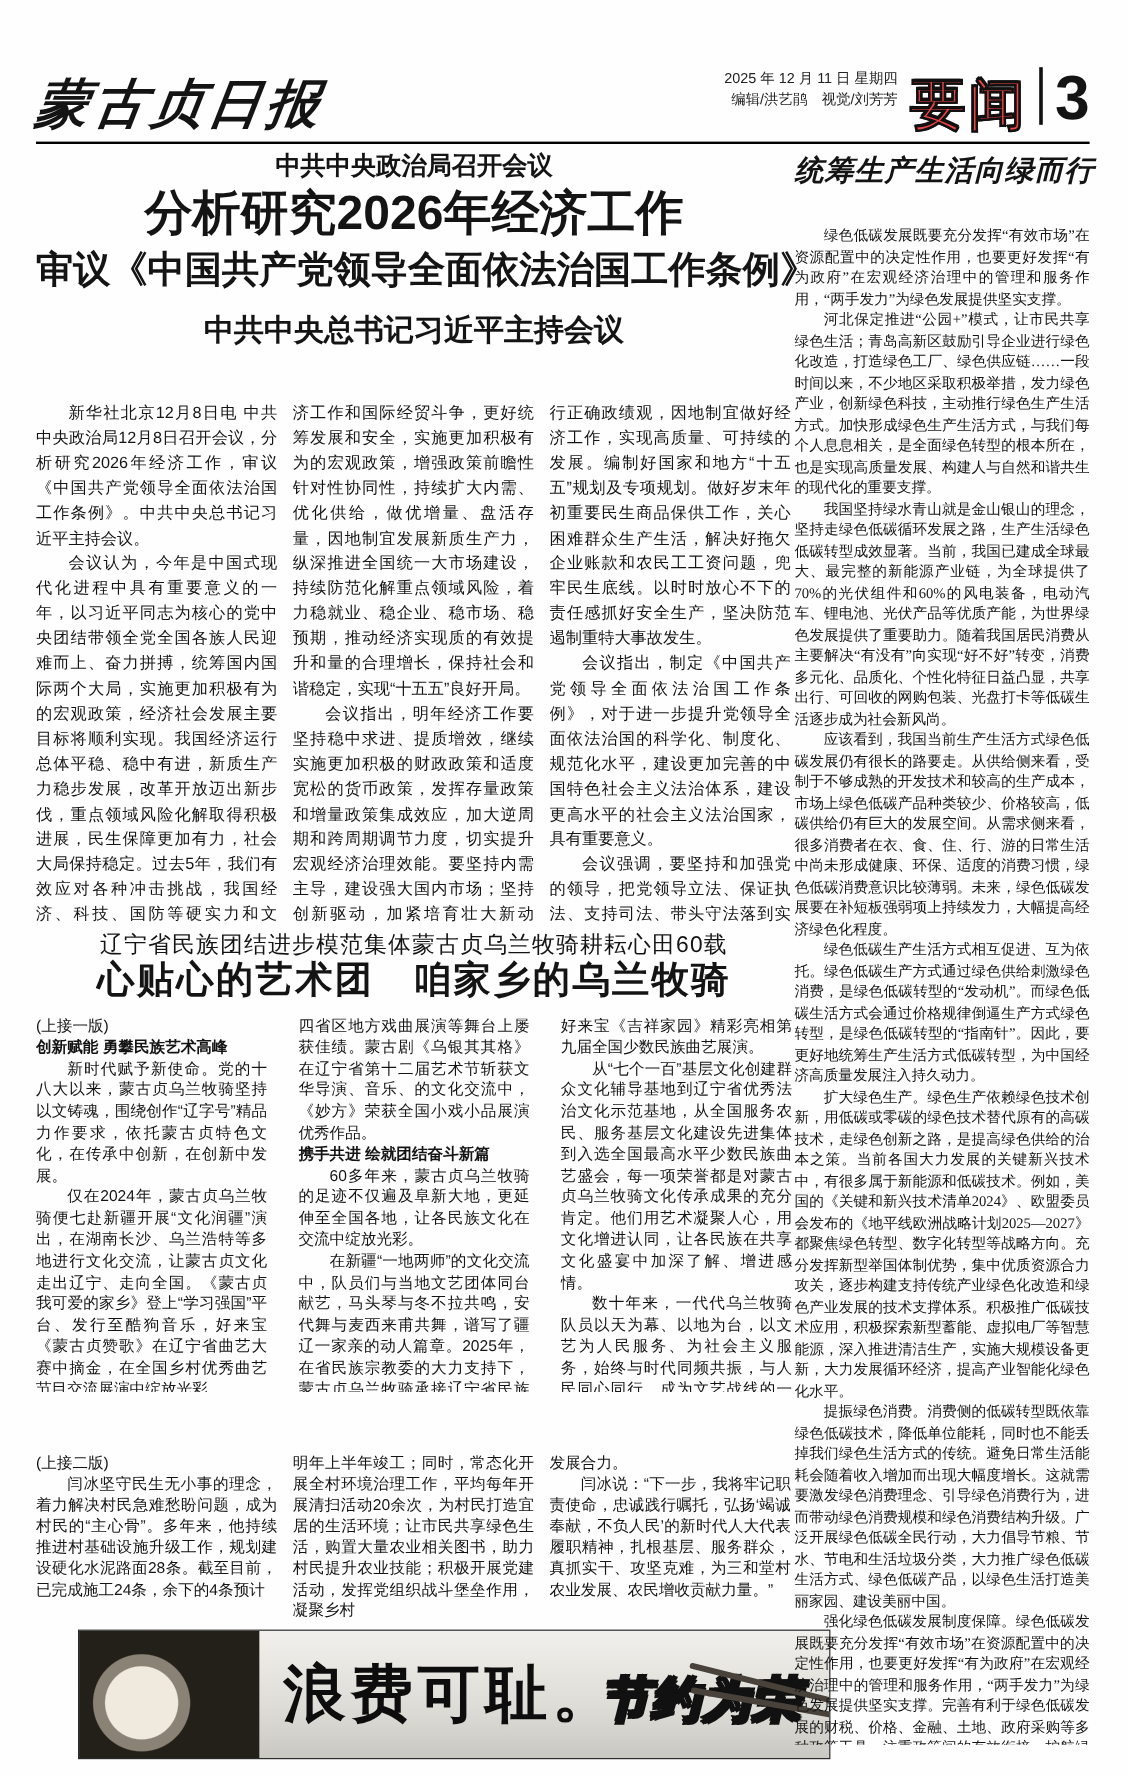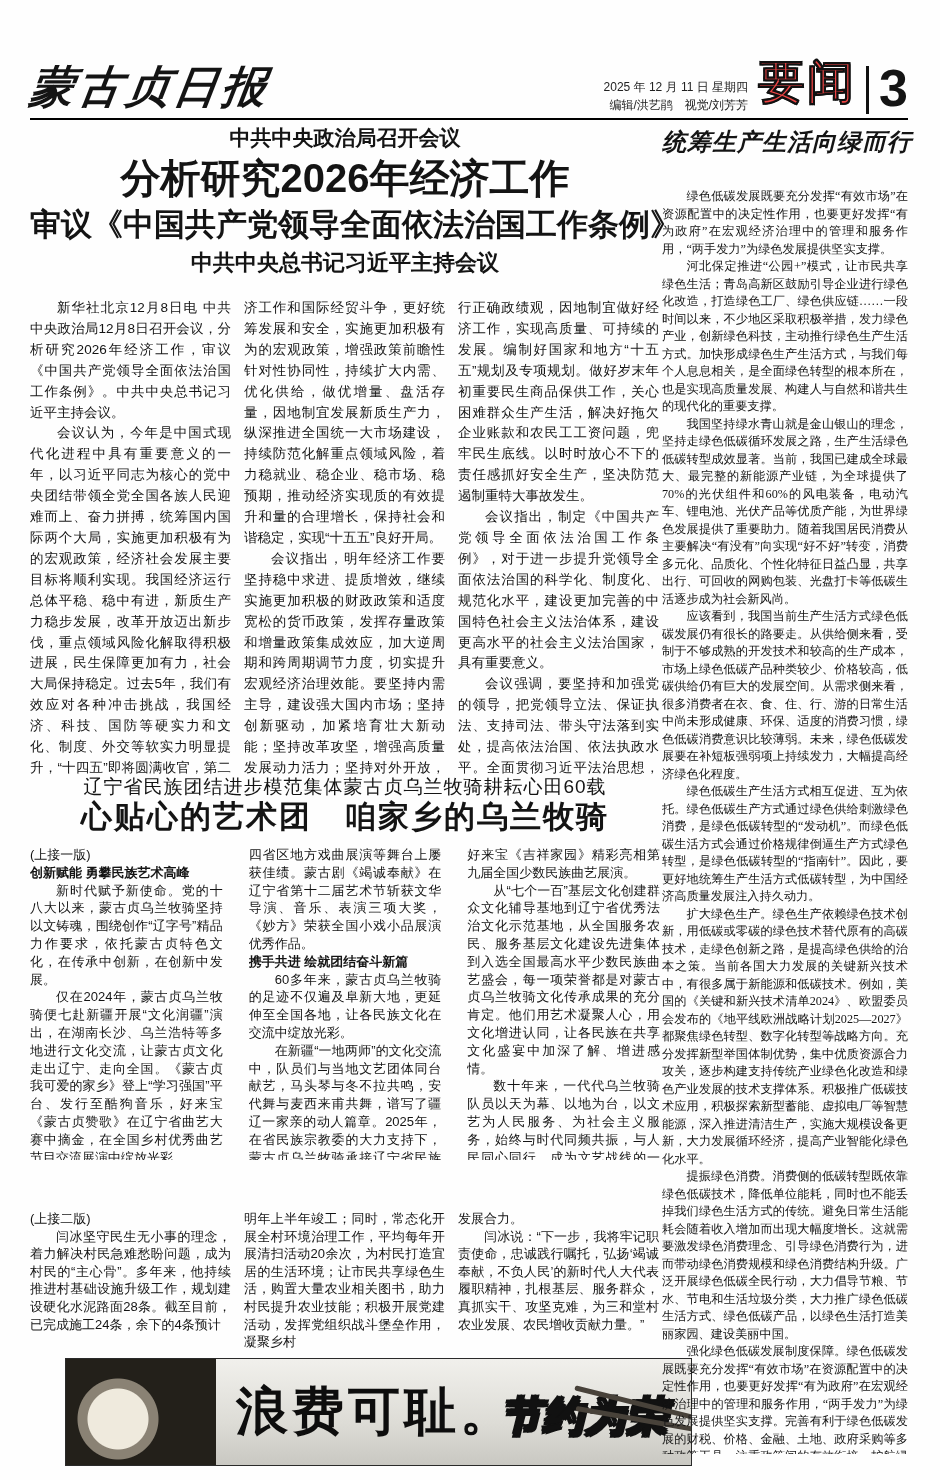--- a/index.html
+++ b/index.html
@@ -4,38 +4,38 @@
 <style>
   html,body{margin:0;padding:0;background:#e8e8e8;}
   .page{position:relative;width:940px;height:1480px;background:#fefefe;margin:0 auto;
         font-family:"Liberation Sans","DejaVu Sans",sans-serif;color:#141414;overflow:hidden;}
 
   
   .hdr{position:absolute;left:30px;top:56px;width:878px;height:58px;}
   .masthead{position:absolute;left:0;top:2px;font-family:"DejaVu Serif","Liberation Serif",serif;
             font-size:44px;font-weight:bold;font-style:italic;letter-spacing:4px;
             transform:skewX(-8deg);white-space:nowrap;}
-  .hdr-right{position:absolute;right:0;top:0;height:58px;display:flex;align-items:flex-end;gap:10px;}
+  .hdr-right{position:absolute;right:0;top:0;height:58px;display:flex;align-items:flex-start;gap:10px;}
   .hdr-info{text-align:right;font-size:12px;line-height:18px;color:#222;white-space:nowrap;}
   .hdr-section{font-size:47px;font-weight:normal;letter-spacing:2px;color:#ef4444;
       -webkit-text-stroke:2px #111;
       text-shadow:-1px -1px 0 #111,1px -1px 0 #111,-1px 1px 0 #111,1px 1px 0 #111;}
   .hdr-bar{width:3px;height:48px;background:#111;}
   .hdr-pageno{font-size:52px;font-weight:bold;font-family:"Liberation Sans",sans-serif;line-height:52px;}
   .hdr-rule{position:absolute;left:30px;top:118px;width:878px;border-top:2px solid #000;}
 
   
   .lead-head{position:absolute;left:30px;top:124px;width:630px;text-align:center;}
   .lead-kicker{font-size:21px;font-weight:600;margin:0 0 2px 0;}
   .lead-h1{font-size:40px;font-weight:bold;line-height:48px;margin:0;}
   .lead-h2{font-size:31px;font-weight:bold;line-height:46px;margin:0;white-space:nowrap;}
-  .lead-sub{font-size:22px;font-weight:bold;}
+  .lead-sub{font-size:25px;font-weight:bold;margin-top:10px;}
   .lead-body{position:absolute;left:30px;top:298px;width:630px;height:476px;
              display:flex;gap:13px;overflow:hidden;}
-  .lead-col{width:201px;font-size:13.5px;line-height:20.9px;text-align:justify;overflow:hidden;}
+  .lead-col{width:201px;font-size:13.5px;line-height:20.9px;text-align:justify;overflow:hidden;margin-top:36px;}
 
   .para{margin:0;text-indent:2em;}
   .para.noind{text-indent:0;}
   .para.csub{text-indent:0;text-align:left;font-weight:bold;}
 
   
   .mid-kicker{position:absolute;left:30px;top:774px;width:630px;text-align:center;
               font-size:19px;letter-spacing:1px;}
   .mid-headline{position:absolute;left:30px;top:796px;width:630px;text-align:center;
               font-family:"Liberation Serif","DejaVu Serif",serif;font-weight:bold;
@@ -124,21 +124,21 @@
   <div class="mid-headline">心贴心的艺术团　咱家乡的乌兰牧骑</div>
   <div class="mid-body">
     <div class="mid-col">
         <p class="para noind">(上接一版)</p>
         <p class="para noind csub">创新赋能 勇攀民族艺术高峰</p>
         <p class="para">新时代赋予新使命。党的十八大以来，蒙古贞乌兰牧骑坚持以文铸魂，围绕创作“辽字号”精品力作要求，依托蒙古贞特色文化，在传承中创新，在创新中发展。</p>
         <p class="para">仅在2024年，蒙古贞乌兰牧骑便七赴新疆开展“文化润疆”演出，在湖南长沙、乌兰浩特等多地进行文化交流，让蒙古贞文化走出辽宁、走向全国。《蒙古贞我可爱的家乡》登上“学习强国”平台、发行至酷狗音乐，好来宝《蒙古贞赞歌》在辽宁省曲艺大赛中摘金，在全国乡村优秀曲艺节目交流展演中绽放光彩。</p>
         <p class="para">阜新蒙古剧更是在创新中突破，《砸斗》《守望绿色》《乌银其其格》等剧目在全国戏曲百戏盛典、辽吉黑蒙</p>
       </div>
     <div class="mid-col">
-        <p class="para noind">四省区地方戏曲展演等舞台上屡获佳绩。蒙古剧《竭诚奉献》在辽宁省第十二届艺术节斩获文华导演、音乐、表演三项大奖，《妙方》荣获全国小戏小品展演优秀作品。</p>
+        <p class="para noind">四省区地方戏曲展演等舞台上屡获佳绩。蒙古剧《乌银其其格》在辽宁省第十二届艺术节斩获文华导演、音乐、的文化交流中，《妙方》荣获全国小戏小品展演优秀作品。</p>
         <p class="para noind csub">携手共进 绘就团结奋斗新篇</p>
         <p class="para">60多年来，蒙古贞乌兰牧骑的足迹不仅遍及阜新大地，更延伸至全国各地，让各民族文化在交流中绽放光彩。</p>
         <p class="para">在新疆“一地两师”的文化交流中，队员们与当地文艺团体同台献艺，马头琴与冬不拉共鸣，安代舞与麦西来甫共舞，谱写了疆辽一家亲的动人篇章。2025年，在省民族宗教委的大力支持下，蒙古贞乌兰牧骑承接辽宁省民族文化精品节目展演，传承中华优秀传统文化，构筑中华民族共有精神家园。精心创排的蒙古勒津</p>
       </div>
     <div class="mid-col">
         <p class="para noind">好来宝《吉祥家园》精彩亮相第九届全国少数民族曲艺展演。</p>
         <p class="para">从“七个一百”基层文化创建群众文化辅导基地到辽宁省优秀法治文化示范基地，从全国服务农民、服务基层文化建设先进集体到入选全国最高水平少数民族曲艺盛会，每一项荣誉都是对蒙古贞乌兰牧骑文化传承成果的充分肯定。他们用艺术凝聚人心，用文化增进认同，让各民族在共享文化盛宴中加深了解、增进感情。</p>
         <p class="para">数十年来，一代代乌兰牧骑队员以天为幕、以地为台，以文艺为人民服务、为社会主义服务，始终与时代同频共振，与人民同心同行，成为文艺战线的一面旗帜，生动地诠释着各民族共同团结奋斗、共同繁荣发展的时代内涵。　　(辽宁日报)</p>
       </div>
   </div>

